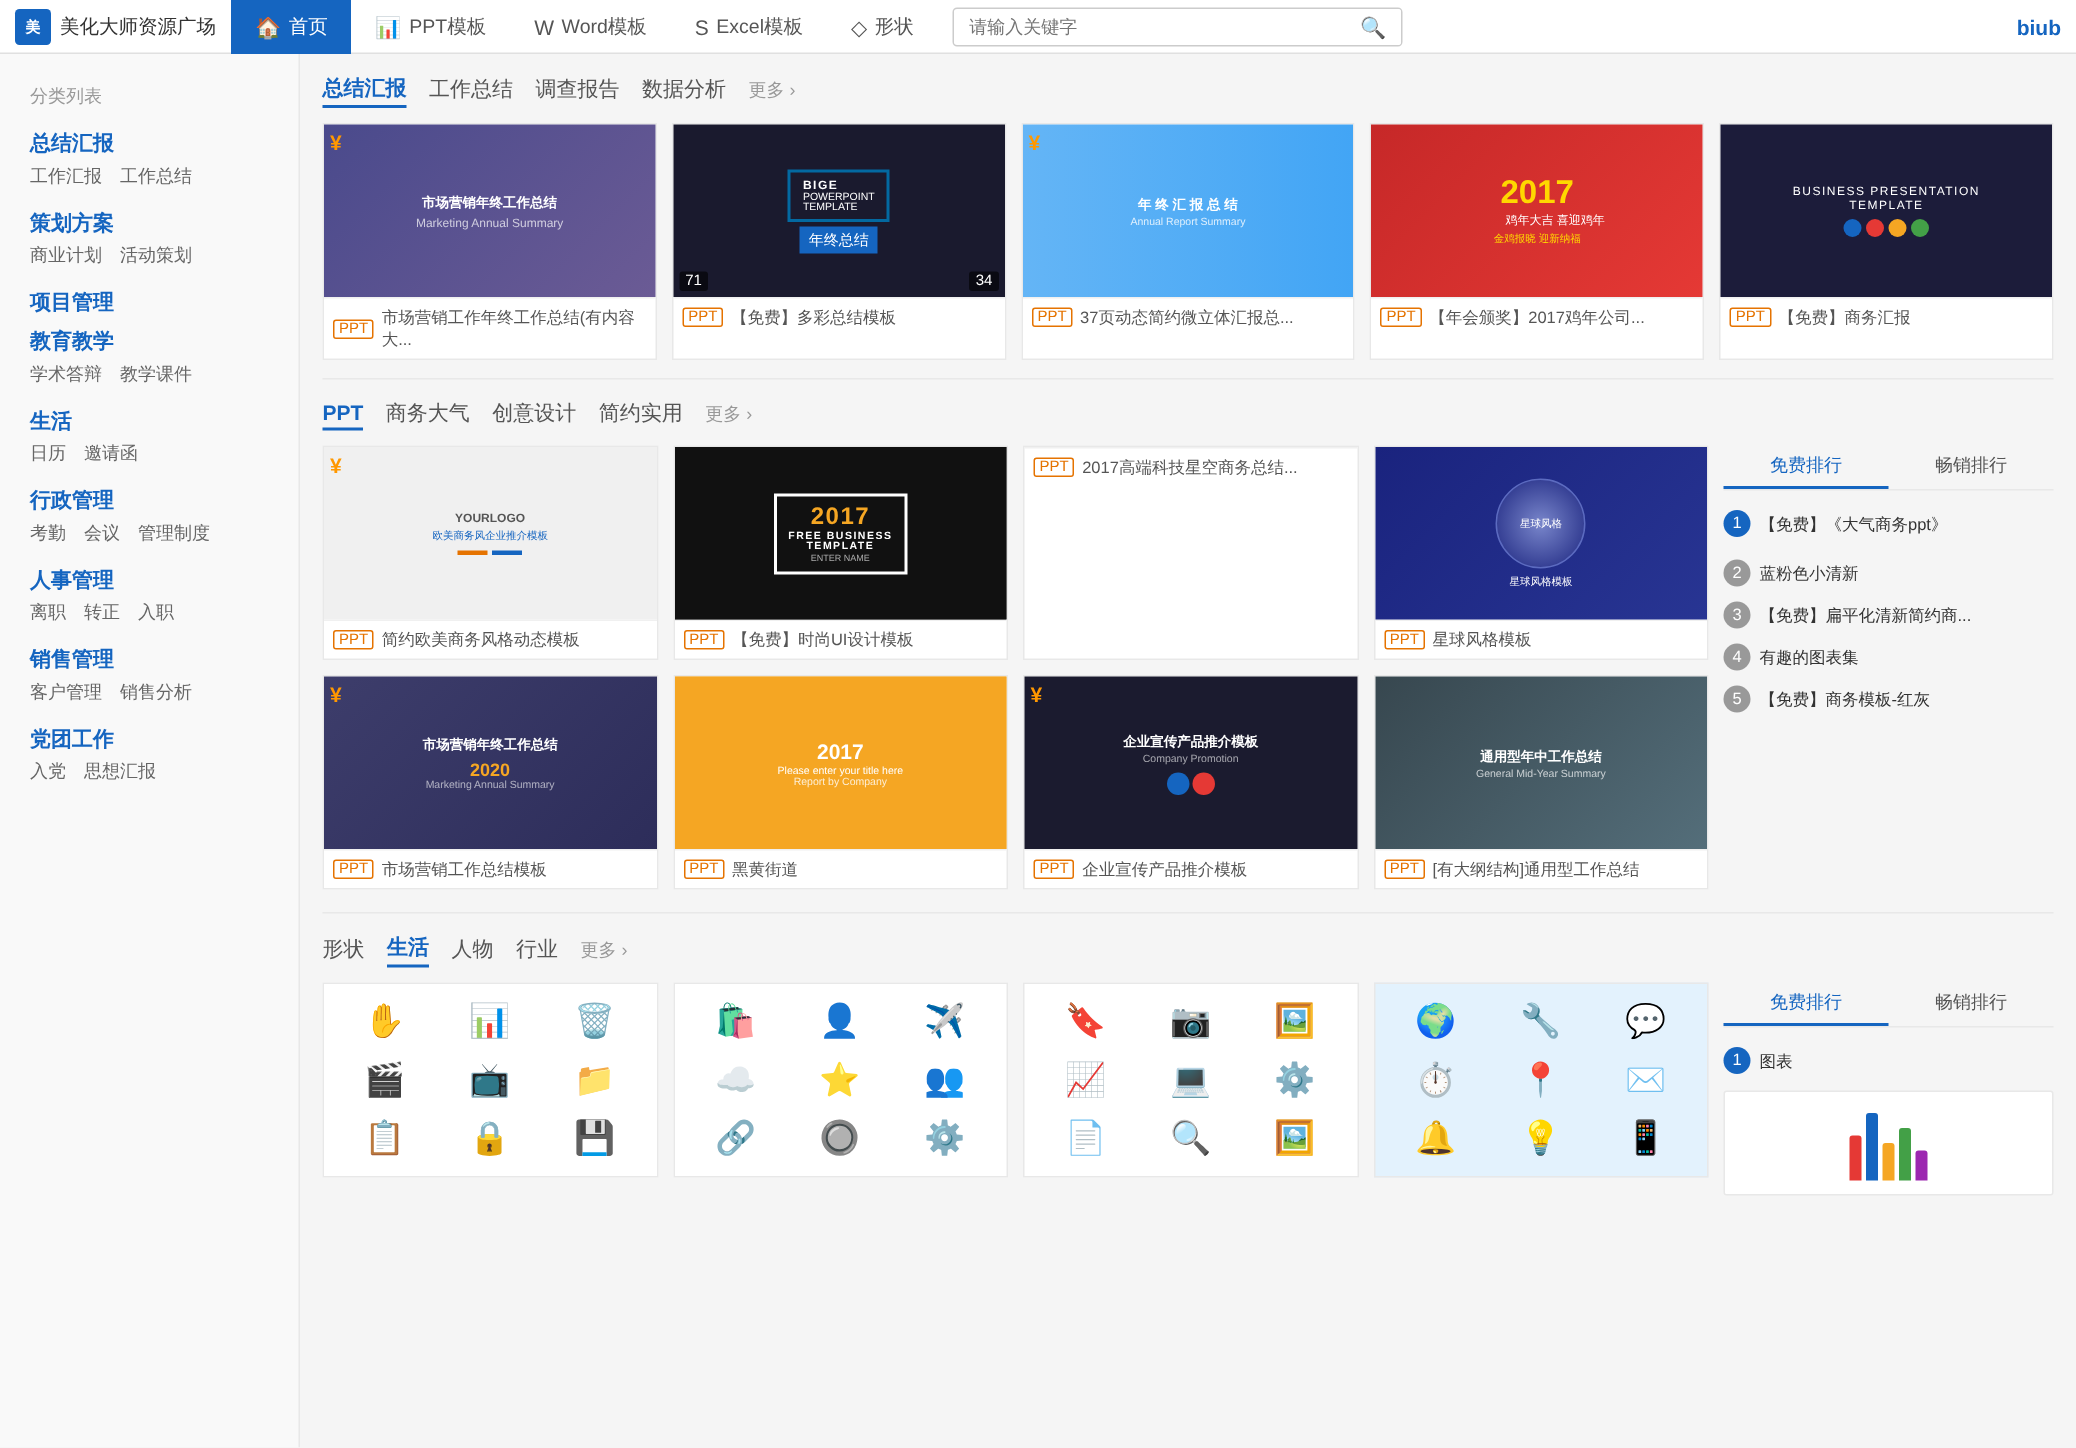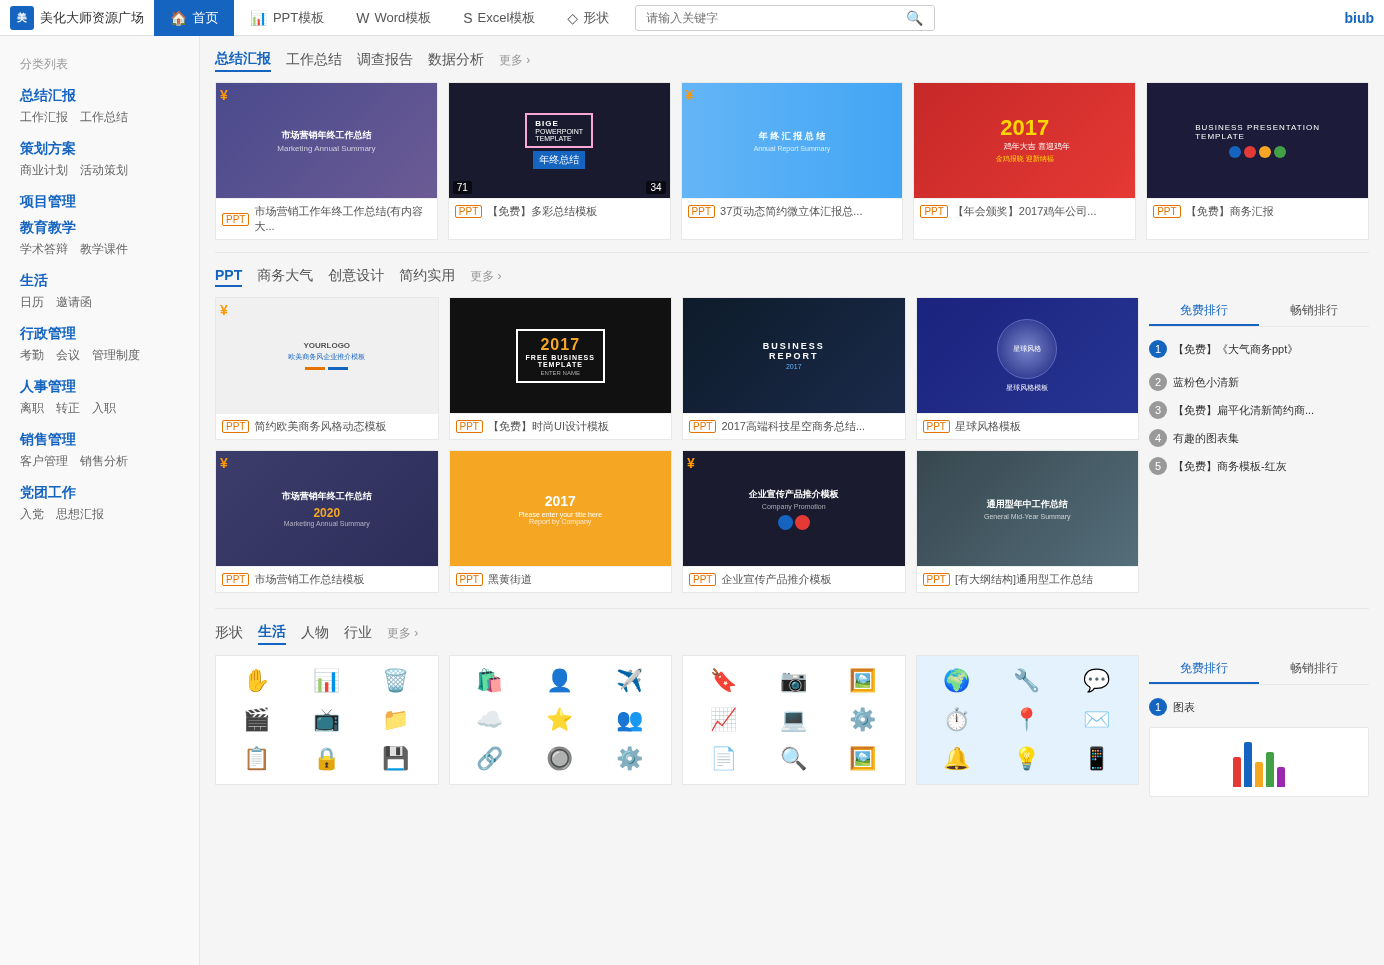--- a/index.html
+++ b/index.html
@@ -274,21 +274,21 @@
         </div>
         <div class="template-label">
           <span class="ppt-badge">PPT</span>
           <span>市场营销工作年终工作总结(有内容大...</span>
         </div>
       </div>
 
       <div class="template-card">
         <div class="template-thumb thumb-2">
           <div class="thumb-content">
-            <div style="border: 2px solid #f9a8d4; padding: 4px 8px; margin-bottom:3px;">
+            <div style="border: 2px solid #0369a1; padding: 4px 8px; margin-bottom:3px;">
               <div style="color:#fff; font-size:8px; font-weight:bold; letter-spacing:1px;">BIGE</div>
               <div style="color:#fff; font-size:7px;">POWERPOINT</div>
               <div style="color:#fff; font-size:7px;">TEMPLATE</div>
             </div>
             <div style="background:#1565c0; color:#fff; font-size:10px; padding:2px 6px; font-weight:normal;">年终总结</div>
             <div class="num-badge">34</div>
             <div style="position:absolute; bottom:4px; left:4px; background:rgba(0,0,0,0.6); color:#fff; font-size:10px; padding:1px 4px; border-radius:2px;">71</div>
           </div>
         </div>
         <div class="template-label">
@@ -321,21 +321,21 @@
         </div>
         <div class="template-label">
           <span class="ppt-badge">PPT</span>
           <span>【年会颁奖】2017鸡年公司...</span>
         </div>
       </div>
 
       <div class="template-card">
         <div class="template-thumb thumb-5">
           <div class="thumb-content">
-            <div style="">
+            <div style="text-align:center;">
               <div style="color:#fff; font-size:8px; letter-spacing:1px;">BUSINESS PRESENTATION</div>
               <div style="color:#fff; font-size:8px; letter-spacing:1px;">TEMPLATE</div>
               <div style="margin-top:5px; display:flex; gap:3px; justify-content:center;">
                 <span style="width:12px;height:12px;background:#1565c0;border-radius:50%;display:inline-block;"></span>
                 <span style="width:12px;height:12px;background:#e53935;border-radius:50%;display:inline-block;"></span>
                 <span style="width:12px;height:12px;background:#f5a623;border-radius:50%;display:inline-block;"></span>
                 <span style="width:12px;height:12px;background:#43a047;border-radius:50%;display:inline-block;"></span>
               </div>
             </div>
           </div>
@@ -392,29 +392,20 @@
                 </div>
               </div>
             </div>
             <div class="template-label">
               <span class="ppt-badge">PPT</span>
               <span>【免费】时尚UI设计模板</span>
             </div>
           </div>
 
           <div class="template-card">
-            <div class="template-thumb thumb-8">
-              <div class="thumb-content">
-                <div style="text-align:center;">
-                  <div style="color:#fff; font-size:9px; letter-spacing:2px; font-weight:bold;">BUSINESS</div>
-                  <div style="color:#fff; font-size:9px; letter-spacing:2px; font-weight:bold;">REPORT</div>
-                  <div style="color:#64b5f6; font-size:7px; margin-top:2px;">2017</div>
-                </div>
-              </div>
-            </div>
             <div class="template-label">
               <span class="ppt-badge">PPT</span>
               <span>2017高端科技星空商务总结...</span>
             </div>
           </div>
 
           <div class="template-card">
             <div class="template-thumb thumb-9">
               <div class="thumb-content">
                 <div style="width:60px;height:60px;border-radius:50%;background:radial-gradient(circle, #7986cb, #1a237e);border:1px solid #5c6bc0;display:flex;align-items:center;justify-content:center;">

